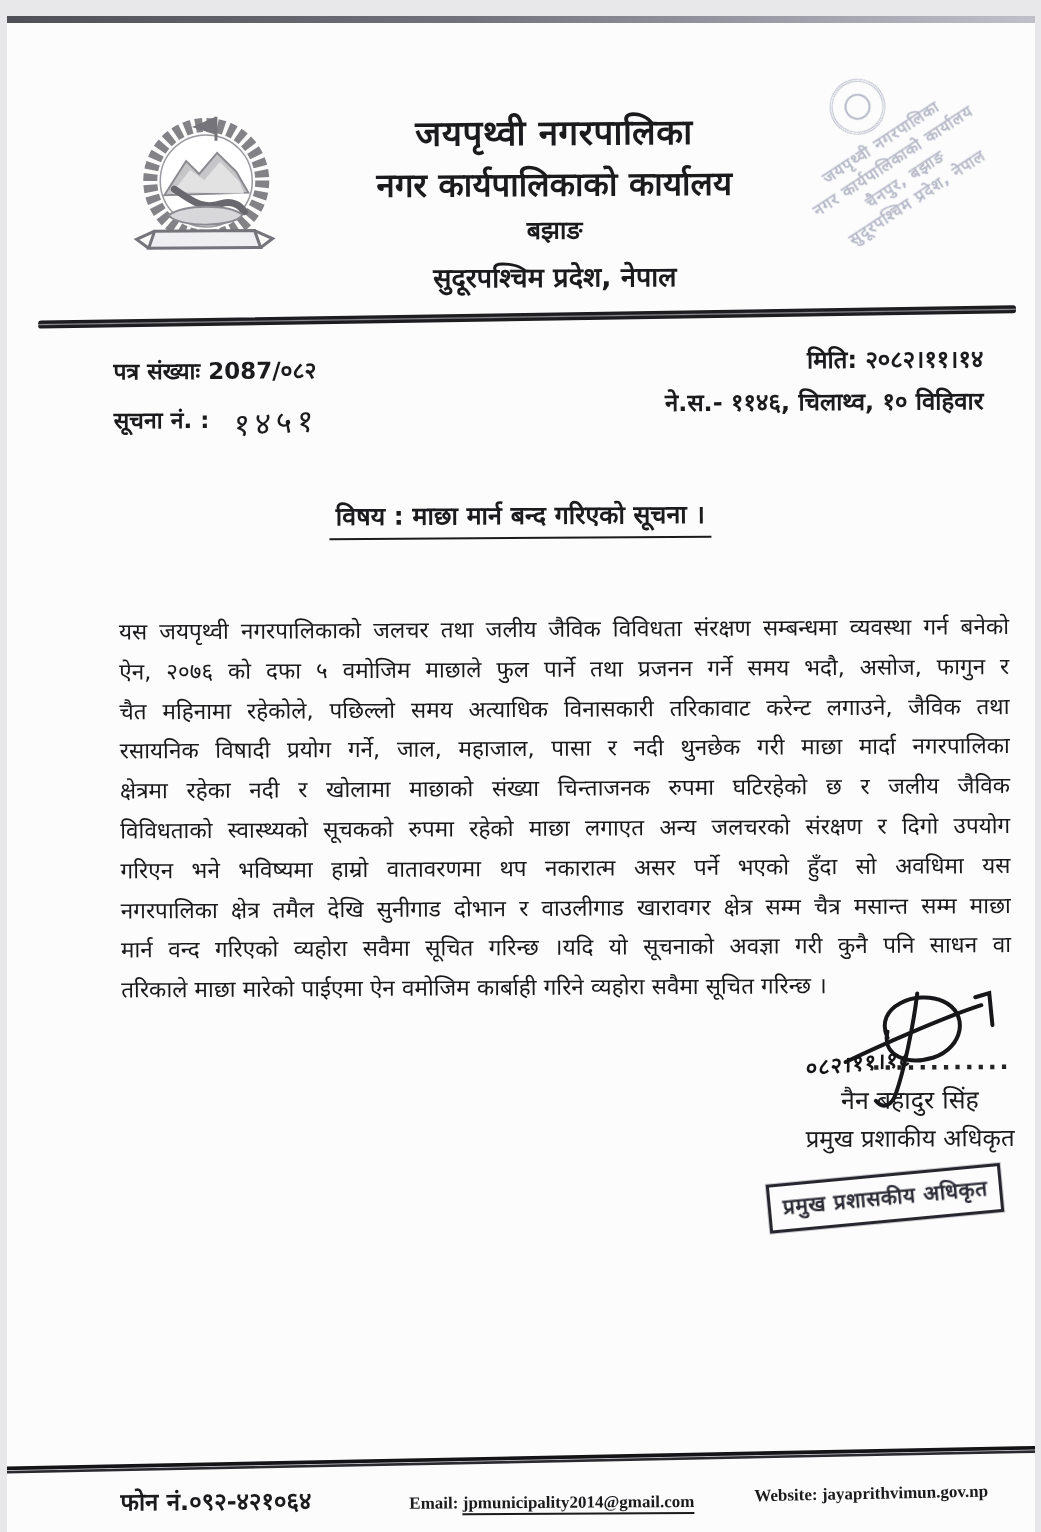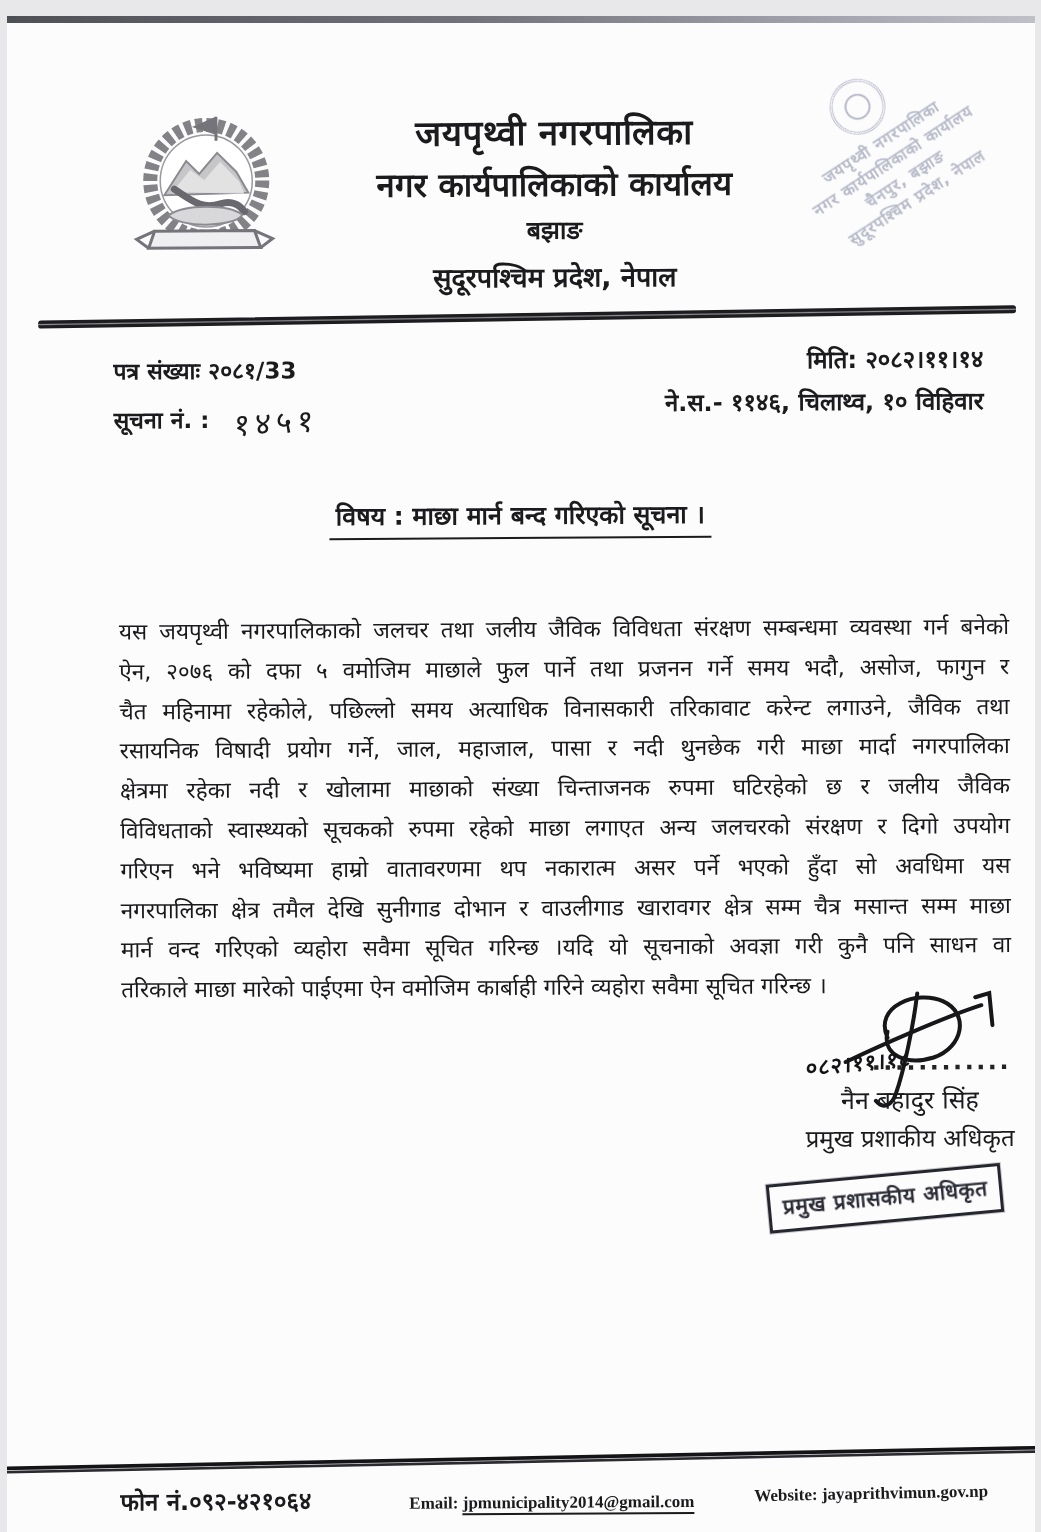--- a/index.html
+++ b/index.html
@@ -140,21 +140,21 @@
       <div class="s-line">नगर कार्यपालिकाको कार्यालय</div>
       <div class="s-line">चैनपुर, बझाङ</div>
       <div class="s-line">सुदूरपश्चिम प्रदेश, नेपाल</div>
     </div>
 
     <div class="rule-heavy"></div>
 
     <div class="meta-left">
       <div class="ref-line">
         <span>पत्र संख्याः</span>
-        <span>२०८१/33</span>
+        <span>2087/०८२</span>
       </div>
       <div class="notice-line">
         <span>सूचना नं. :</span>
         <span class="notice-hand">१४५१</span>
       </div>
     </div>
 
     <div class="meta-right">
       <div class="date-line">मिति: २०८२।११।१४</div>
       <div class="ns-line">ने.स.- ११४६, चिलाथ्व, १० विहिवार</div>

